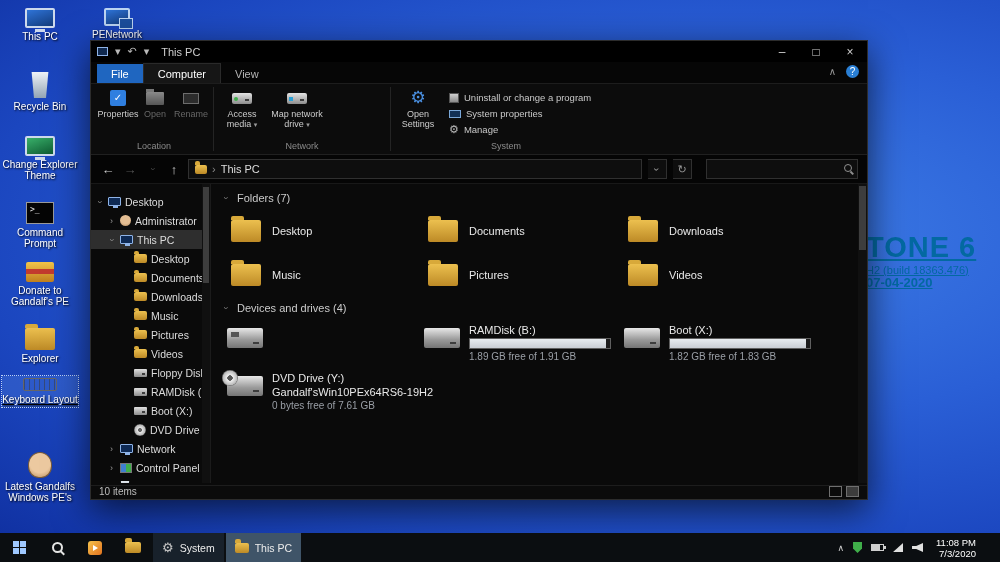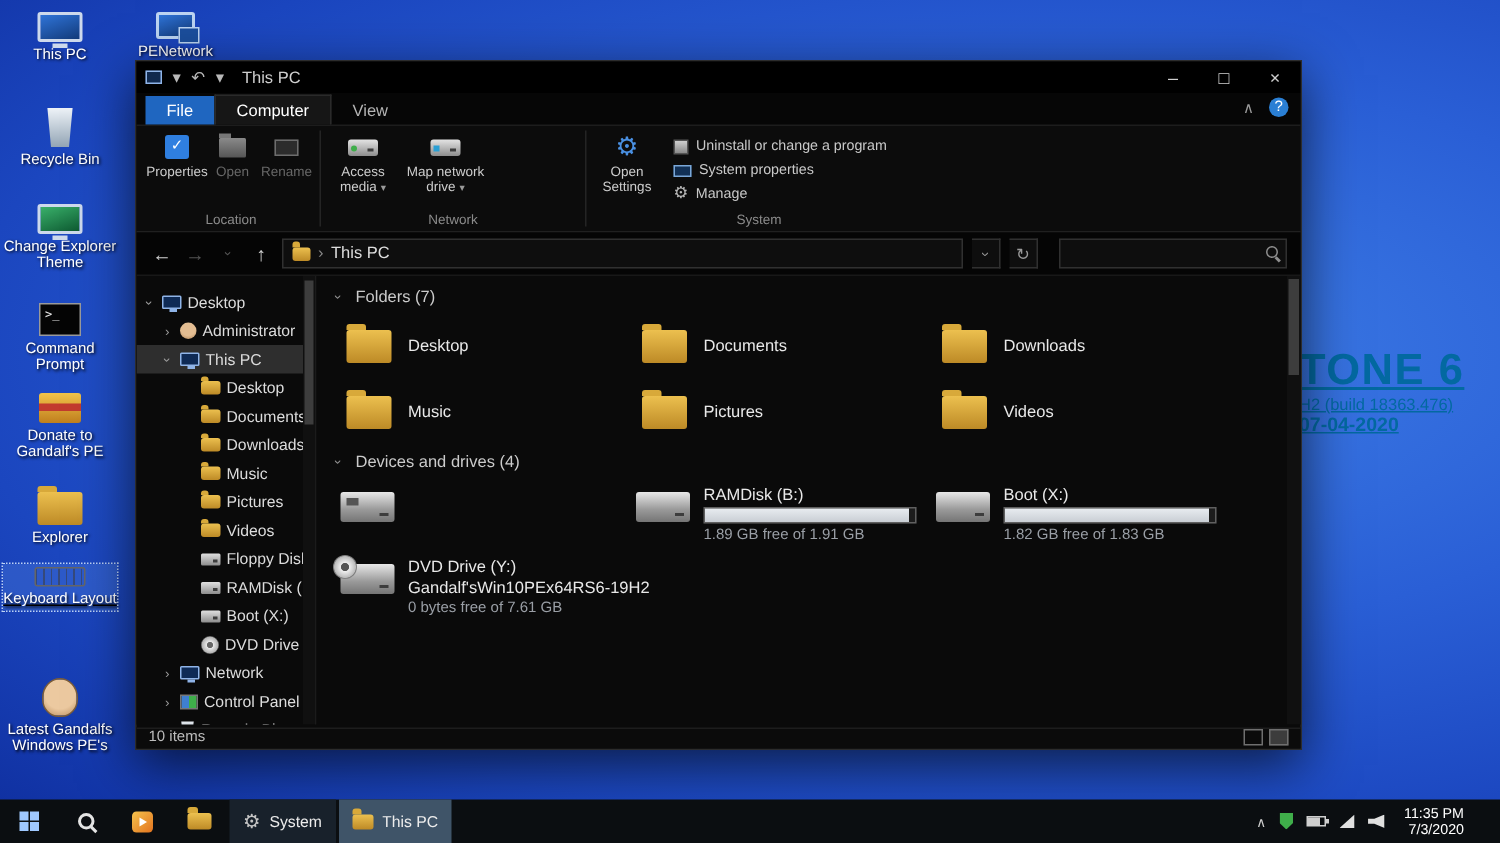--- a/index.html
+++ b/index.html
@@ -522,18 +522,18 @@
     <span class="tklabel">This PC</span>
   </div>
 
   <div class="tray">
     <span class="trayup">∧</span>
     <span class="tico-shield"></span>
     <span class="tico-bat"></span>
     <span class="tico-net"></span>
     <span class="tico-vol"></span>
     <div class="clock">
-      <span>11:35 PM</span>
+      <span>11:08 PM</span>
       <span>7/3/2020</span>
     </div>
     <div class="showdesk"></div>
   </div>
 </div>
 
 </body></html>

